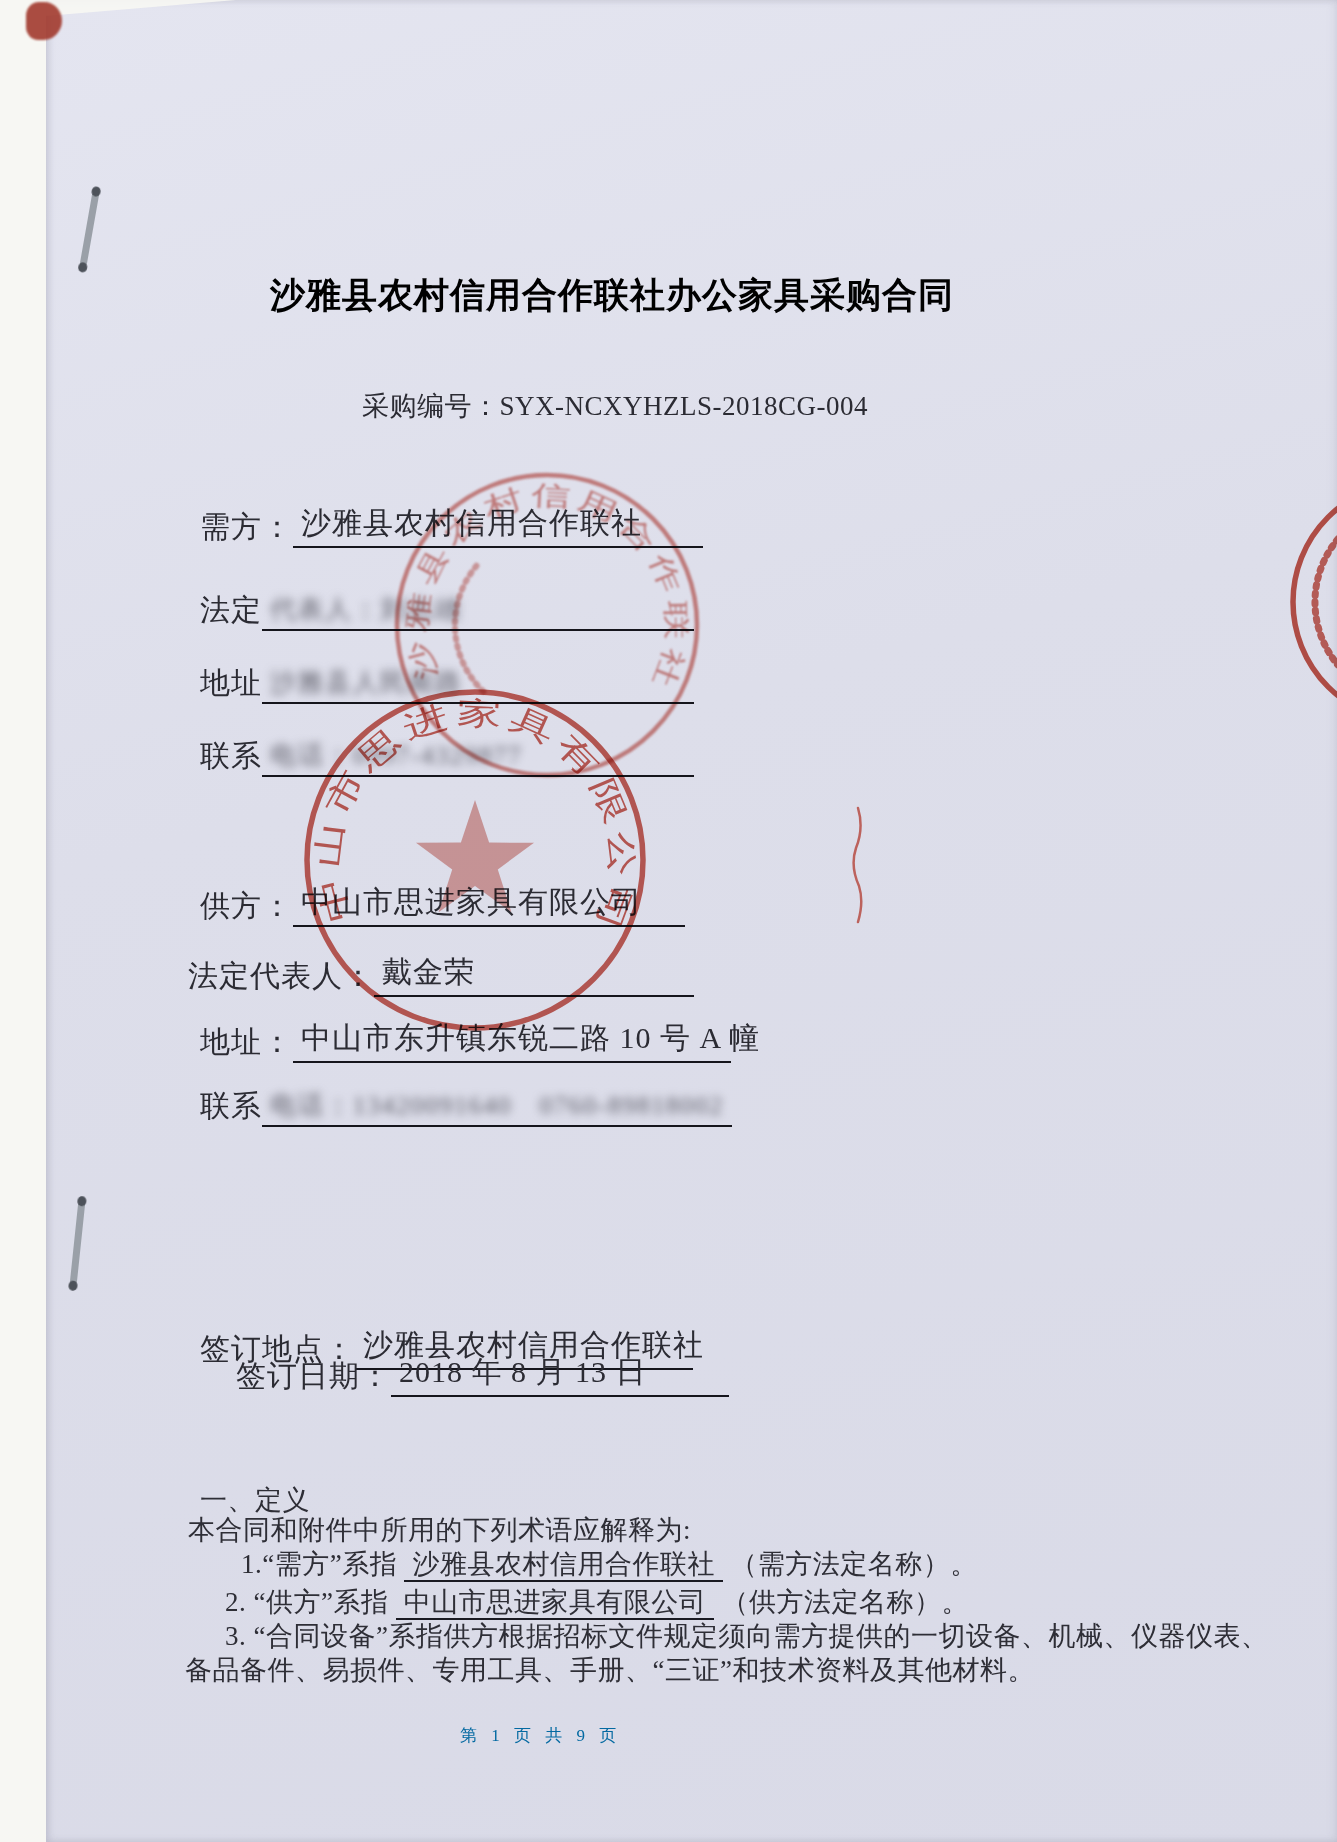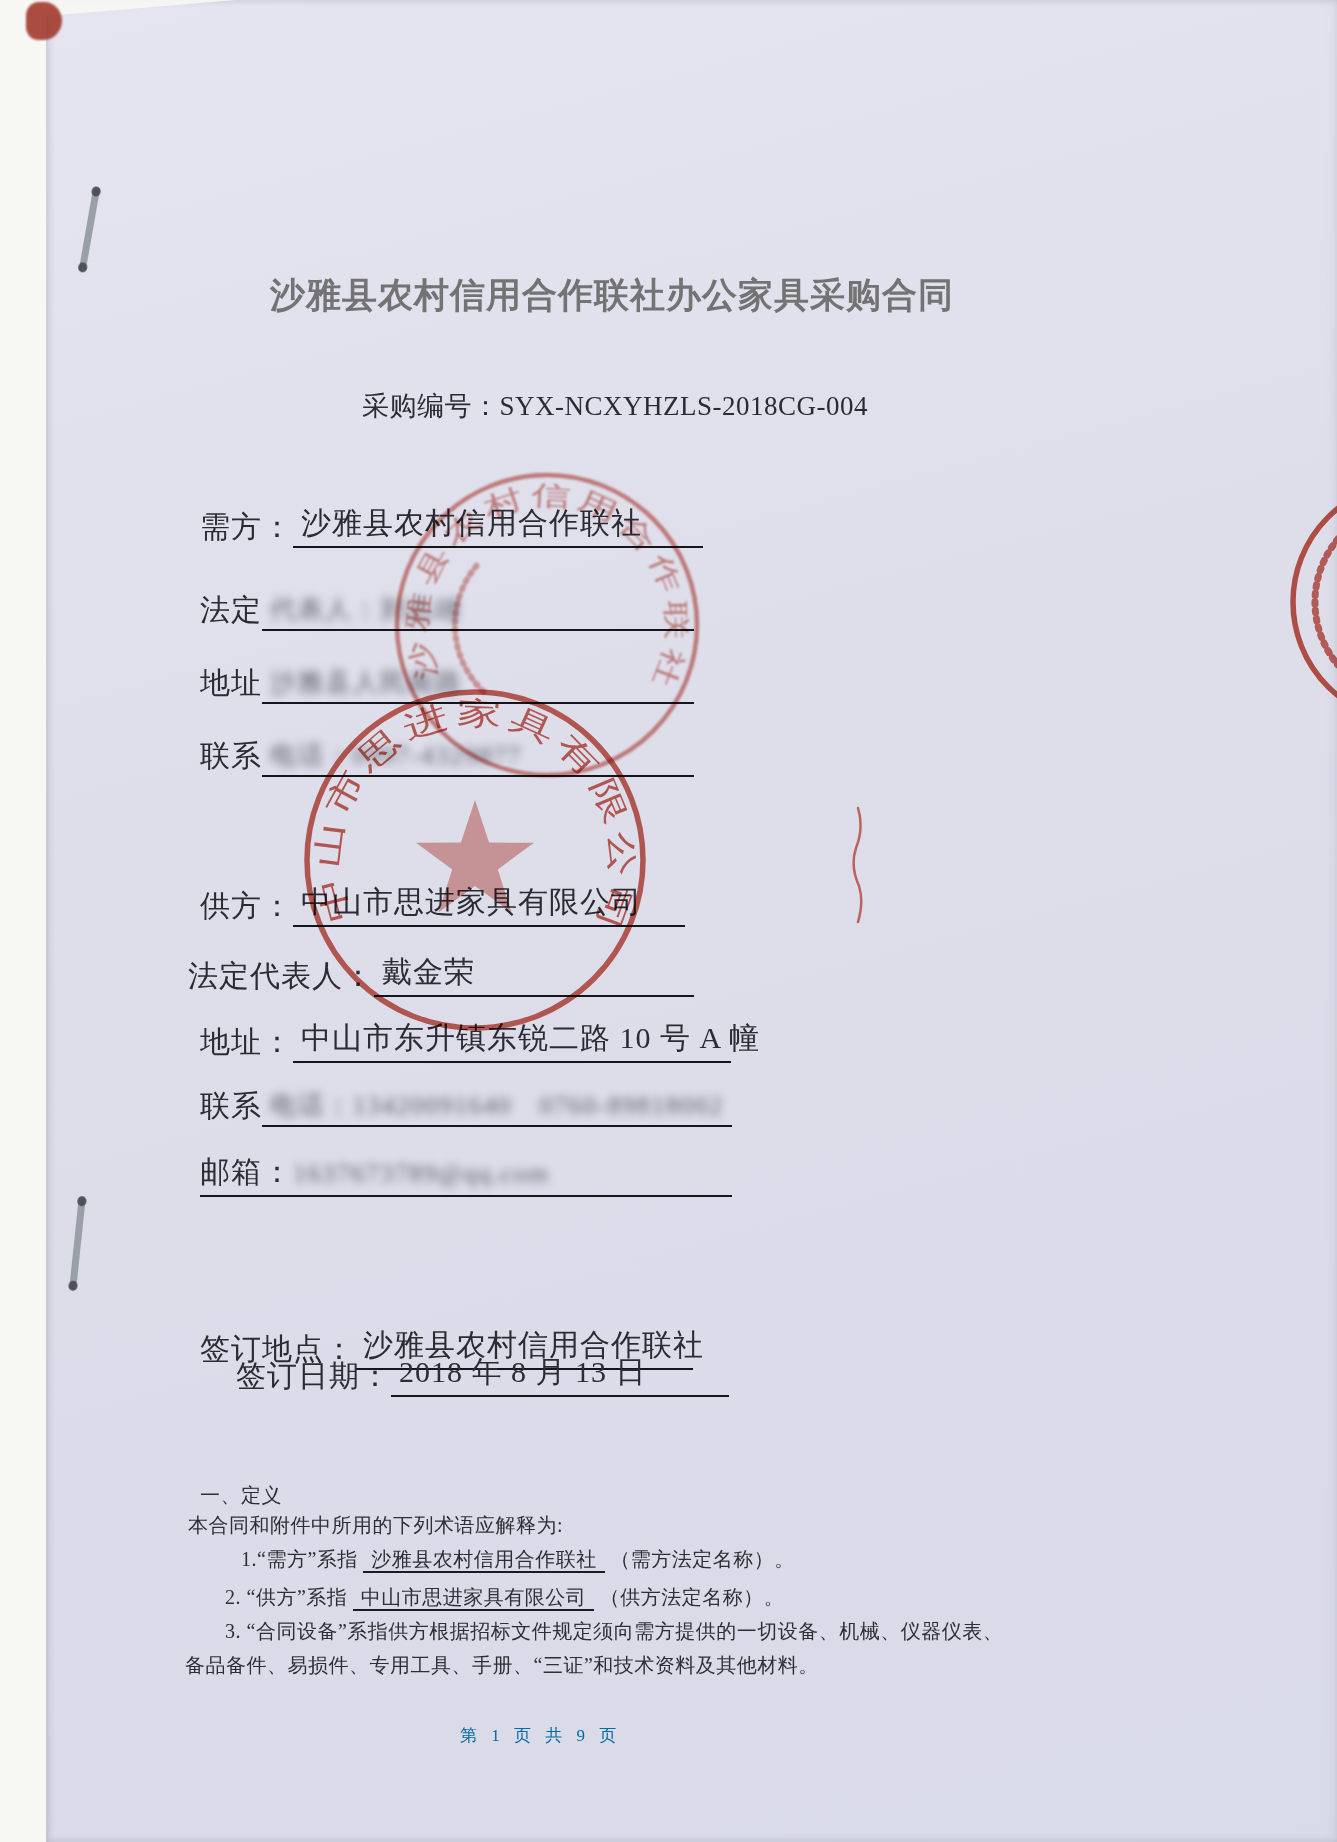--- a/index.html
+++ b/index.html
@@ -27,32 +27,32 @@
     background:#a23a2e;border-radius:42% 58% 60% 40%;
     filter:blur(1px);opacity:.9;
   }
   .staple{position:absolute;width:7px;background:#9aa0a8;border-radius:3px;filter:blur(.4px);}
   .staple .dot{position:absolute;left:-1px;width:9px;height:10px;background:#4d525a;border-radius:50%;}
   .staple .dot.top{top:-4px;} .staple .dot.bot{bottom:-5px;}
   #staple1{left:86px;top:190px;height:78px;transform:rotate(10deg);}
   #staple2{left:74px;top:1200px;height:86px;transform:rotate(6deg);}
 
   .tx{position:absolute;color:#2b2b33;white-space:nowrap;}
-  .doc-title{font-size:35px;font-weight:bold;letter-spacing:1px;color:#737373;}
+  .doc-title{font-size:35px;font-weight:bold;letter-spacing:1px;color:#000000;}
   .contract-no{font-size:27px;letter-spacing:.5px;}
   .fline{font-size:30px;letter-spacing:1px;}
   .lbl{display:inline-block;}
   .ul{
     display:inline-block;border-bottom:2.5px solid #15151c;
     vertical-align:bottom;padding:0 0 2px 8px;box-sizing:border-box;
   }
   .blurred{
     color:#5b5b66;filter:blur(4.5px);font-size:26px;letter-spacing:1.5px;
   }
-  .def{font-size:20px;letter-spacing:.5px;color:#2e2e36;}
+  .def{font-size:27px;letter-spacing:.5px;color:#2e2e36;}
   .ul2{border-bottom:2px solid #1a1a22;padding:0 8px 1px 8px;}
   .footer{font-size:17px;letter-spacing:5px;color:#0369a1;}
 
   .stamp{position:absolute;mix-blend-mode:multiply;}
   #stamp-buyer{filter:blur(.8px);opacity:.62;}
   #stamp-supplier{filter:blur(.6px);opacity:.8;}
   #stamp-right{filter:blur(.7px);opacity:.85;}
   #red-squiggle{position:absolute;left:849px;top:806px;opacity:.8;}
 </style>
 </head>
@@ -93,23 +93,20 @@
     <span class="lbl">供方：</span><span class="ul" style="width:392px;">中山市思进家具有限公司</span>
   </div>
   <div class="tx fline" style="left:188px;top:952px;text-decoration:underline;">
     <span class="lbl">法定代表人：</span><span class="ul" style="width:320px;">戴金荣</span>
   </div>
   <div class="tx fline" style="left:200px;top:1018px;">
     <span class="lbl">地址：</span><span class="ul" style="width:438px;">中山市东升镇东锐二路 10 号 A 幢</span>
   </div>
   <div class="tx fline" style="left:200px;top:1086px;">
     <span class="lbl">联系</span><span class="ul" style="width:470px;"><span class="blurred">电话：13420091640　0760-89818002</span></span>
-  </div>
-  <div class="tx fline" style="left:200px;top:1152px;">
-    <span class="ul" style="width:532px;padding-left:0;"><span class="lbl">邮箱：</span><span class="blurred">1637673789@qq.com</span></span>
   </div>
 
   <div class="tx fline" style="left:200px;top:1325px;">
     <span class="lbl">签订地点：</span><span class="ul" style="width:338px;">沙雅县农村信用合作联社</span>
   </div>
   <div class="tx fline" style="left:200px;top:1352px;margin-left:36px;">
     <span class="lbl">签订日期：</span><span class="ul" style="width:338px;">2018 年 8 月  13 日</span>
   </div>
 
   <div class="tx def" style="left:200px;top:1482px;">一、定义</div>

